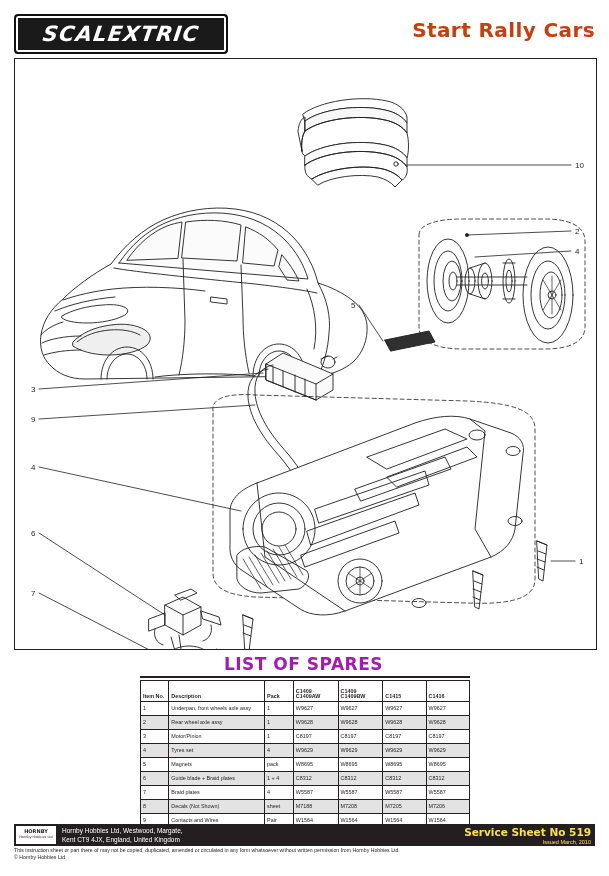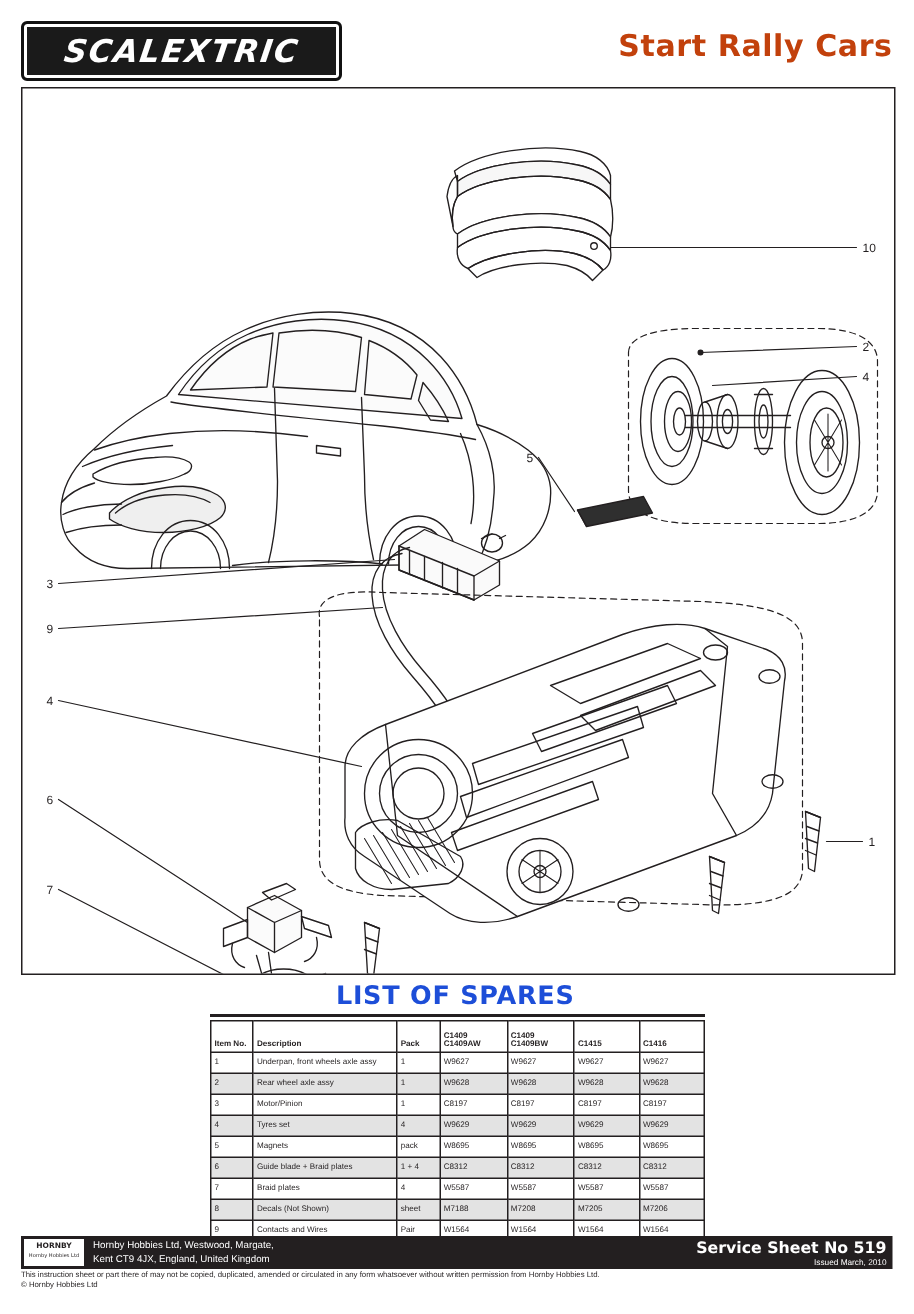--- a/index.html
+++ b/index.html
@@ -83,21 +83,21 @@
 
   
   .spares-title {
     position: absolute;
     left: 0;
     top: 654px;
     width: 607px;
     text-align: center;
     font-size: 17px;
     font-weight: bold;
-    color: #1d4ed8;
+    color: #a21caf;
     letter-spacing: 0.5px;
     font-family: "DejaVu Sans", sans-serif;
   }
   .spares-underline {
     position: absolute;
     left: 140px;
     top: 676px;
     width: 330px;
     height: 2px;
     background: #231f20;
@@ -169,21 +169,21 @@
     top: 3px;
     font-size: 6.5px;
     line-height: 8.5px;
     color: #ffffff;
   }
   .footer-sheet {
     position: absolute;
     right: 4px;
     top: 2px;
     text-align: right;
-    color: #ffffff;
+    color: #fde047;
   }
   .footer-sheet .sheet-no {
     font-size: 10.5px;
     font-weight: bold;
     font-family: "DejaVu Sans", sans-serif;
   }
   .footer-sheet .sheet-date {
     font-size: 5.5px;
     margin-top: 1px;
   }

